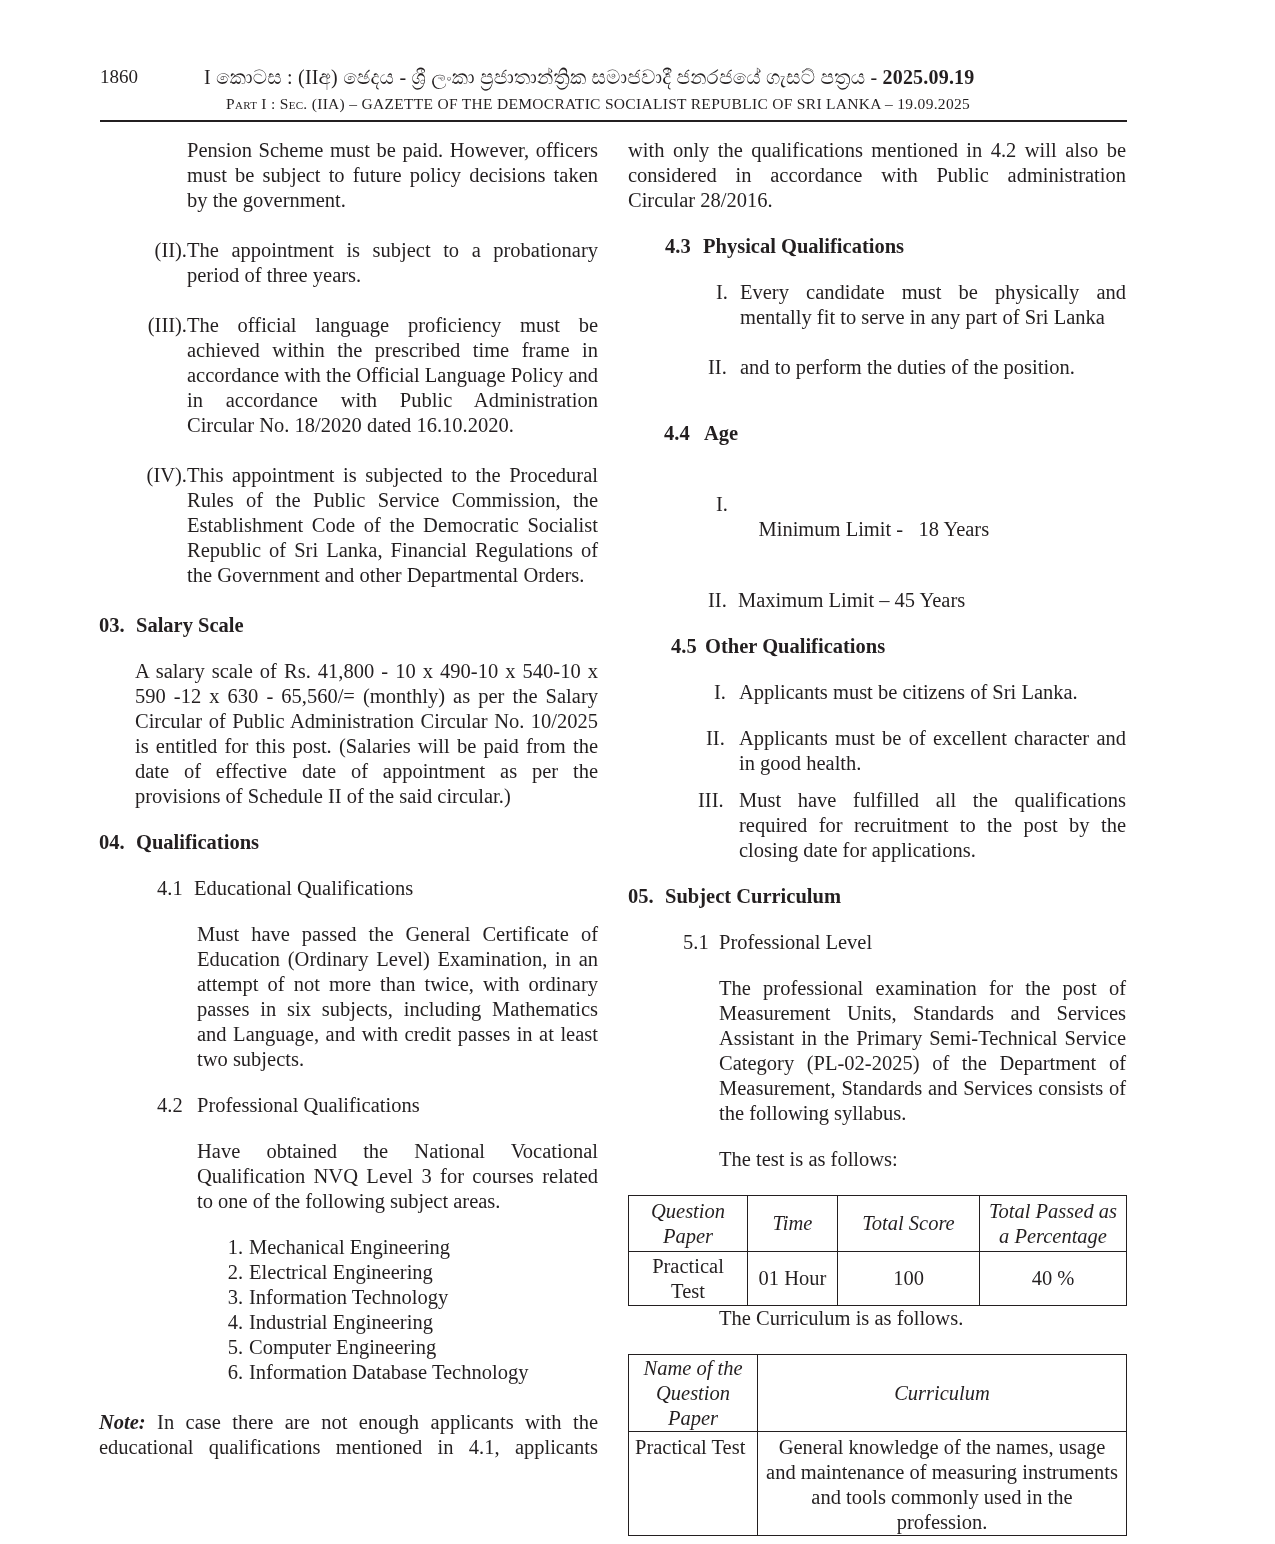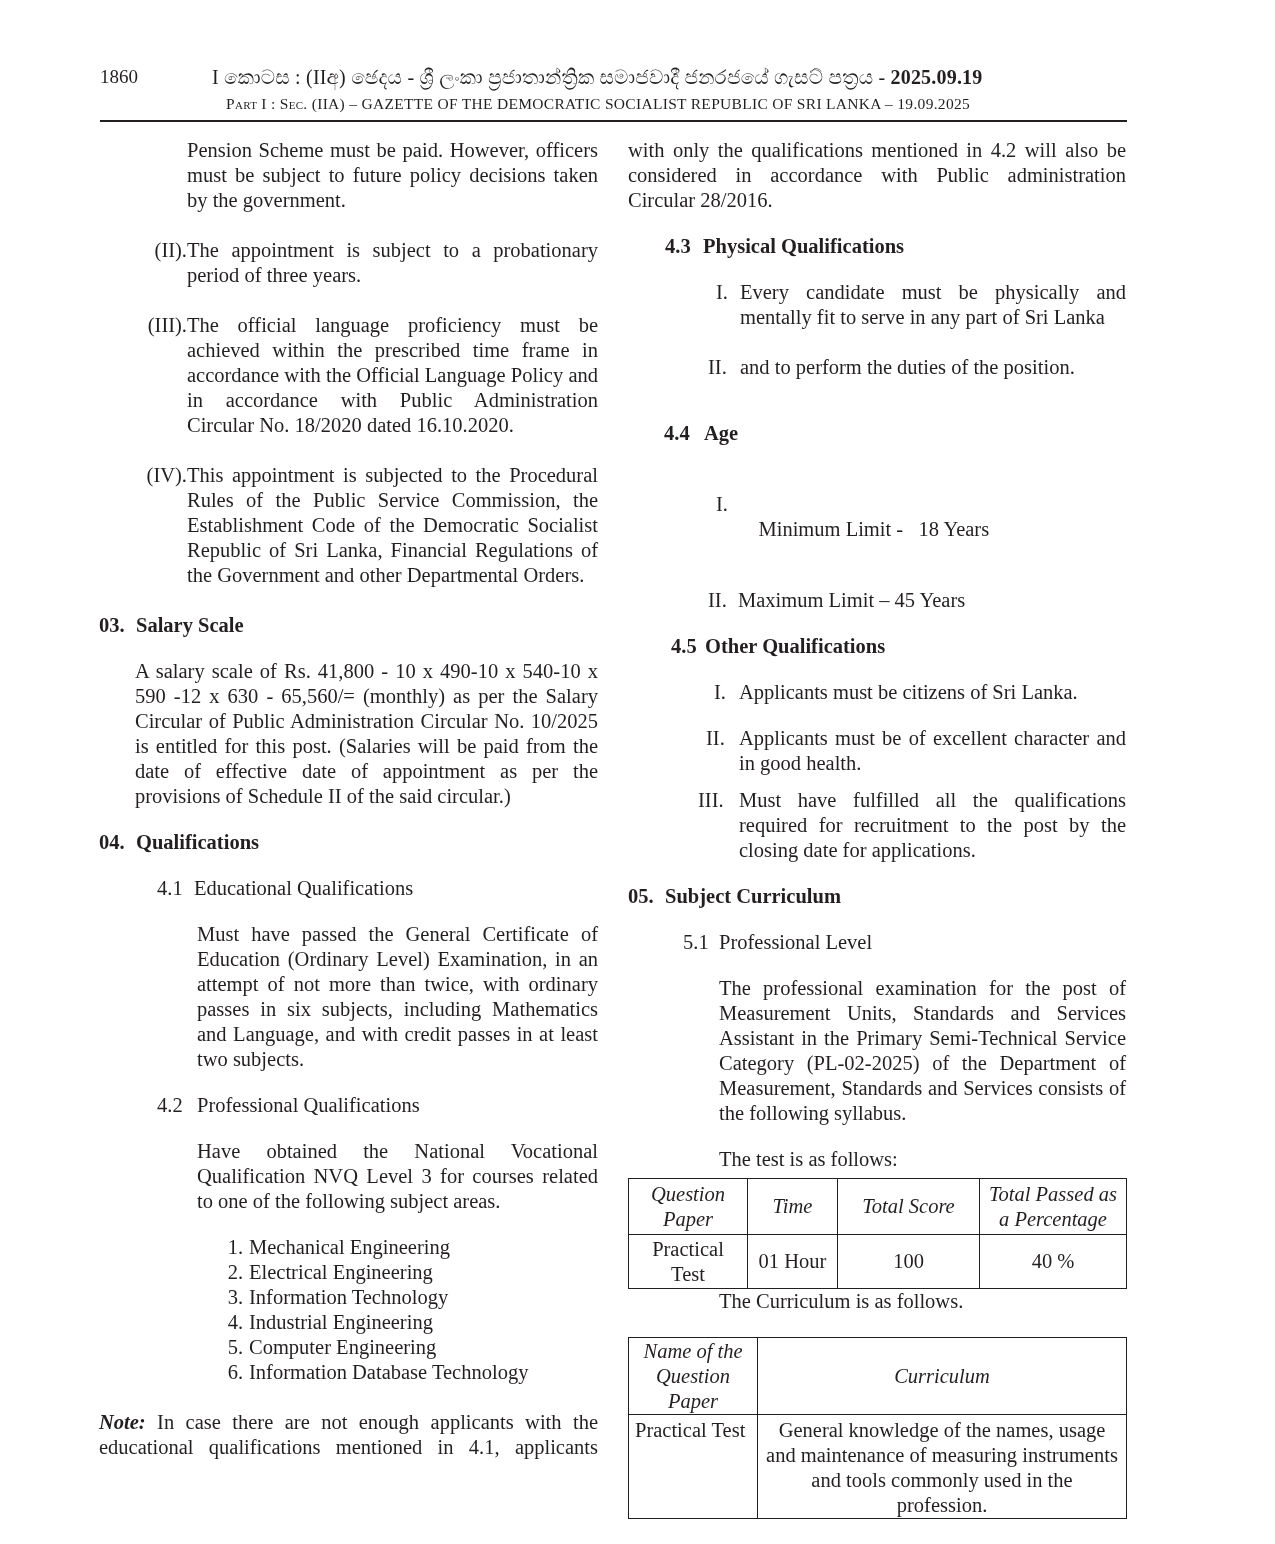--- a/index.html
+++ b/index.html
@@ -2,21 +2,21 @@
 <html><head>
 <meta charset="utf-8">
 <style>
   html, body { margin: 0; padding: 0; background: #ffffff; }
   body {
     width: 1275px; height: 1544px; position: relative; overflow: hidden;
     font-family: "Liberation Serif", "DejaVu Serif", serif;
     color: #231f20; font-size: 20.5px;
   }
   .page-number { position: absolute; left: 100px; top: 66px; font-size: 19px; }
-  .header-si { position: absolute; left: 212px; top: 66px; font-size: 20px; letter-spacing: 0.2px; white-space: nowrap; }
+  .header-si { position: absolute; left: 204px; top: 66px; font-size: 20px; letter-spacing: 0.2px; white-space: nowrap; }
   .header-si .date { font-weight: bold; }
   .header-en { position: absolute; left: 226px; top: 95px; font-size: 15.5px; letter-spacing: 0.3px; white-space: nowrap; }
   .header-en .sc { font-variant: small-caps; }
   .header-rule { position: absolute; left: 100px; top: 120px; width: 1027px; height: 2px; background: #231f20; }
 
   .col { position: absolute; top: 138px; line-height: 25px; }
   .col-left { left: 99px; width: 499px; }
   .col-right { left: 628px; width: 498px; }
 
   .just { text-align: justify; text-align-last: left; }
@@ -143,21 +143,21 @@
 
   <div class="heading mt-21">
     <span class="hnum">05.</span><span>Subject Curriculum</span>
   </div>
   <div class="mt-21" style="padding-left:55px;">
     <span style="display:inline-block;width:36px;">5.1</span><span>Professional Level</span>
   </div>
   <div class="just mt-21" style="padding-left:91px;">The professional examination for the post of Measurement Units, Standards and Services Assistant in the Primary Semi-Technical Service Category (PL-02-2025) of the Department of Measurement, Standards and Services consists of the following syllabus.</div>
   <div class="mt-21" style="padding-left:91px;">The test is as follows:</div>
 
-  <table class="gz" style="margin-top:6px;">
+  <table class="gz" style="margin-top:23px;">
     <tbody>
         <tr style="height:56px;">
       <th style="width:106px;">Question Paper</th>
       <th style="width:77px;">Time</th>
       <th style="width:129px;">Total Score</th>
       <th>Total Passed as a Percentage</th>
     </tr>
     <tr style="height:54px;">
       <td>Practical Test</td>
       <td>01 Hour</td>

